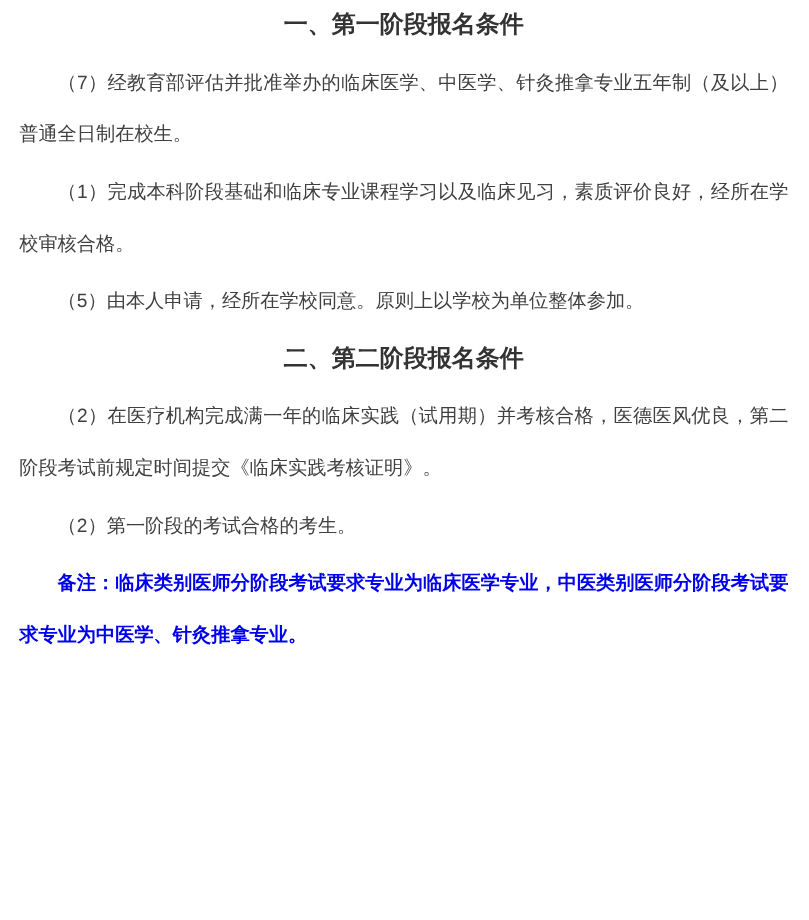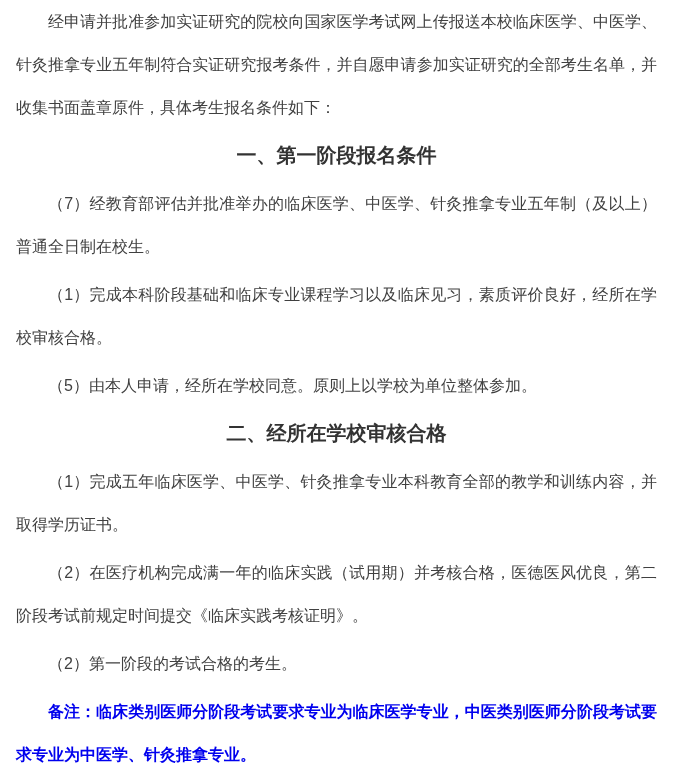--- a/index.html
+++ b/index.html
@@ -39,33 +39,31 @@
   .doc p.note {
     color: var(--note-color, #0000EE);
     font-weight: bold;
   }
 </style>
 </head>
 <body style="background: rgb(255, 255, 255);">
 
 <div class="doc">
 
-  <p>经申请并批准参加实证研究的院校向国家医学考试网上传报送本校临床医学、中医学、针灸推拿专业五年制符合实证研究报考条件，并自愿申请参加实证研究的全部考生名单，并收集书面盖章原件，具体考生报名条件如下：</p>
 
   <h3>一、第一阶段报名条件</h3>
 
   <p>（7）经教育部评估并批准举办的临床医学、中医学、针灸推拿专业五年制（及以上）普通全日制在校生。</p>
 
   <p>（1）完成本科阶段基础和临床专业课程学习以及临床见习，素质评价良好，经所在学校审核合格。</p>
 
   <p>（5）由本人申请，经所在学校同意。原则上以学校为单位整体参加。</p>
 
-  <h3>二、经所在学校审核合格</h3>
+  <h3>二、第二阶段报名条件</h3>
 
-  <p>（1）完成五年临床医学、中医学、针灸推拿专业本科教育全部的教学和训练内容，并取得学历证书。</p>
 
   <p>（2）在医疗机构完成满一年的临床实践（试用期）并考核合格，医德医风优良，第二阶段考试前规定时间提交《临床实践考核证明》。</p>
 
   <p>（2）第一阶段的考试合格的考生。</p>
 
   <p class="note">备注：临床类别医师分阶段考试要求专业为临床医学专业，中医类别医师分阶段考试要求专业为中医学、针灸推拿专业。</p>
 
 </div>
 
 </body></html>

